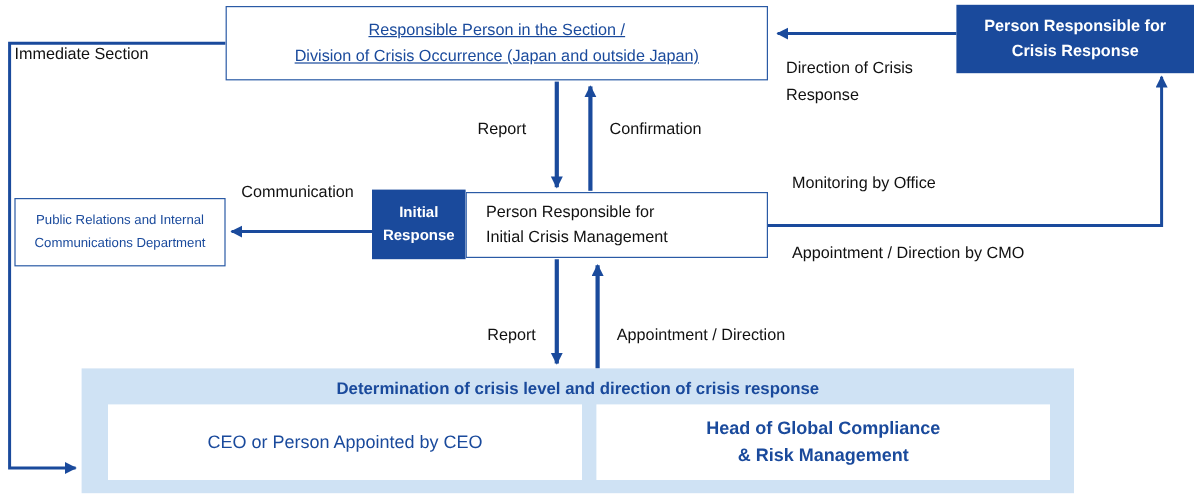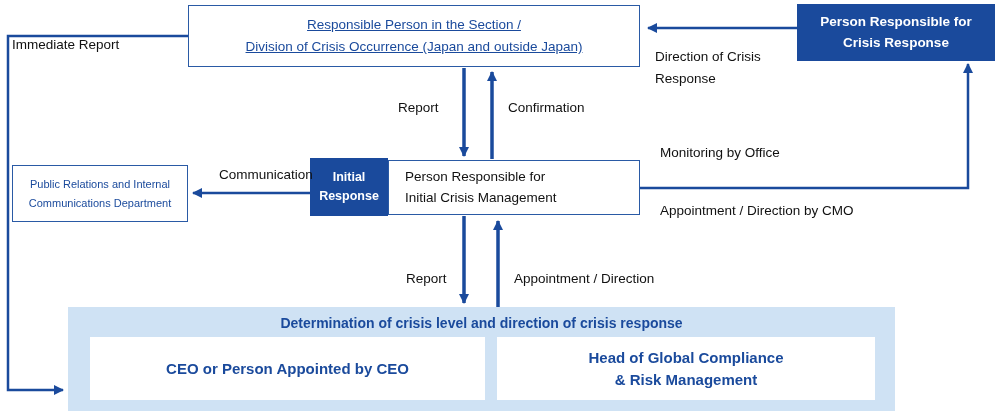--- a/index.html
+++ b/index.html
@@ -22,28 +22,28 @@
   .blue-text{color:var(--brand-blue);}
   .label{z-index:2;color:var(--text-dark);font-size:13.5px;white-space:nowrap;}
 
   .section-box{left:188px;top:5px;width:452px;height:62px;font-size:13.5px;line-height:1.6;text-decoration:underline;}
   .crisis-response-box{left:797px;top:4px;width:198px;height:57px;font-size:13.5px;line-height:1.5;}
   .initial-tag{left:310px;top:158px;width:78px;height:58px;font-size:12.5px;line-height:1.5;}
   .initial-box{left:388px;top:160px;width:252px;height:55px;align-items:flex-start;text-align:left;padding-left:16px;font-size:13.5px;line-height:1.5;color:var(--text-dark);}
   .dept-box{left:12px;top:165px;width:176px;height:57px;font-size:11px;line-height:1.65;border-width:1px;}
   .panel{left:68px;top:307px;width:827px;height:104px;background:var(--panel-light-blue);z-index:2;}
   .panel-title{position:absolute;left:0;top:8px;width:100%;text-align:center;font-weight:bold;font-size:14px;color:var(--brand-blue);}
-  .ceo-box{left:90px;top:337px;width:395px;height:63px;background:#fff;font-weight:bold;font-size:15px;color:var(--brand-blue);z-index:3;}
+  .ceo-box{left:90px;top:337px;width:395px;height:63px;background:#fff;font-weight:normal;font-size:15px;color:var(--brand-blue);z-index:3;}
   .head-box{left:497px;top:337px;width:378px;height:63px;background:#fff;font-weight:bold;font-size:15px;line-height:1.45;color:var(--brand-blue);z-index:3;}
 
   .lbl-immediate{left:12px;top:37px;}
   .lbl-direction{left:655px;top:46px;width:138px;white-space:normal;line-height:1.65;}
   .lbl-report-top{left:398px;top:100px;}
   .lbl-confirmation{left:508px;top:100px;}
-  .lbl-communication{left:201px;top:167px;margin-left:18px;}
+  .lbl-communication{left:201px;top:152px;}
   .lbl-monitoring{left:660px;top:145px;}
   .lbl-cmo{left:660px;top:203px;}
   .lbl-report-bottom{left:406px;top:271px;}
   .lbl-appt-direction{left:514px;top:271px;}
 </style>
 </head>
 <body>
 
 <div class="canvas">
 
@@ -94,21 +94,21 @@
 
   <div class="abs box ceo-box">
     <div>CEO or Person Appointed by CEO</div>
   </div>
 
   <div class="abs box head-box">
     <div>Head of Global Compliance</div>
     <div>&amp; Risk Management</div>
   </div>
 
-  <div class="abs label lbl-immediate">Immediate Report</div>
+  <div class="abs label lbl-immediate">Immediate Section</div>
   <div class="abs label lbl-direction">Direction of Crisis Response</div>
   <div class="abs label lbl-report-top">Report</div>
   <div class="abs label lbl-confirmation">Confirmation</div>
   <div class="abs label lbl-communication">Communication</div>
   <div class="abs label lbl-monitoring">Monitoring by Office</div>
   <div class="abs label lbl-cmo">Appointment / Direction by CMO</div>
   <div class="abs label lbl-report-bottom">Report</div>
   <div class="abs label lbl-appt-direction">Appointment / Direction</div>
 
 </div>

